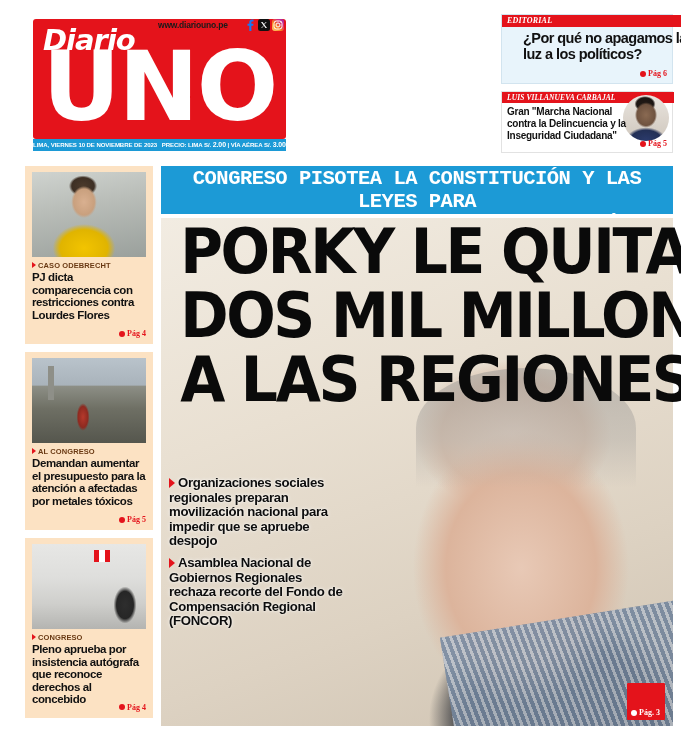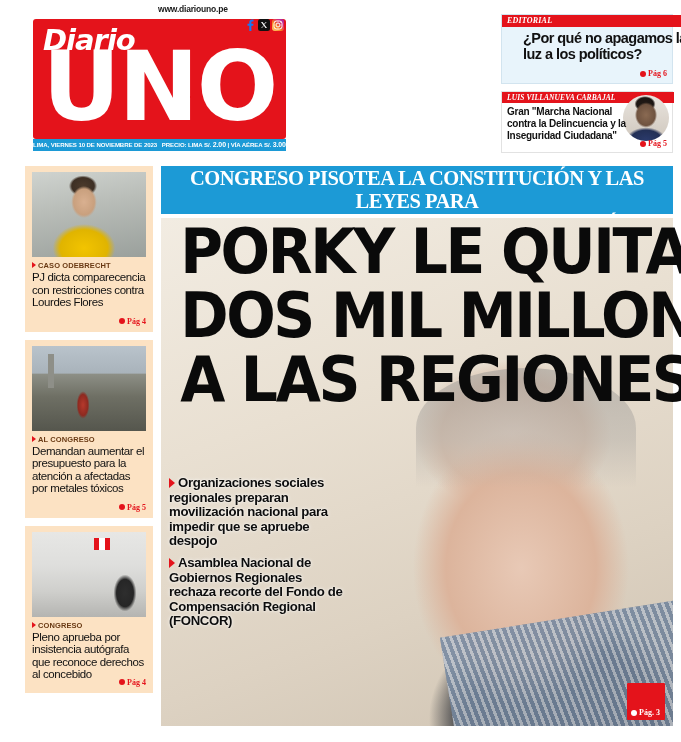--- a/index.html
+++ b/index.html
@@ -39,21 +39,21 @@
     width: 253px; height: 12px;
     background: #1C9AD6;
     color: #ffffff; font-size: 6.1px; font-weight: bold;
     line-height: 12px; text-align: center;
     letter-spacing: -0.1px; white-space: nowrap;
     overflow: hidden;
   }
   .dateline b { font-size: 7px; }
 
   .weburl {
-    position: absolute; left: 158px; top: 4px;
+    position: absolute; left: 158px; top: 20px;
     font-size: 8.5px; font-weight: bold; color: #1a1a1a;
     letter-spacing: -0.2px;
   }
   .soc { position: absolute; top: 19px; width: 12px; height: 12px; }
   .soc svg { display: block; }
   .soc-fb { left: 244px; }
   .soc-x  { left: 258px; }
   .soc-ig { left: 272px; }
 
   
@@ -171,21 +171,21 @@
   }
   .sb-kick .tri {
     display: inline-block; width: 0; height: 0;
     border-left: 4px solid #E4131B;
     border-top: 3.5px solid transparent;
     border-bottom: 3.5px solid transparent;
     margin-right: 2px; vertical-align: 0px;
   }
   .sb-head {
     margin-top: 1px; color: #111;
-    font-size: 11.5px; font-weight: normal; line-height: 12.5px;
+    font-size: 11.5px; font-weight: bold; line-height: 12.5px;
     letter-spacing: -0.4px;
   }
   .sb-pag { text-align: right; margin-top: 1px; }
   .sb-pag.overlap { margin-top: -10px; }
 
   
   .ph-lourdes {
     width: 114px; height: 85px;
     background:
       radial-gradient(ellipse 16px 20px at 52px 30px, #d9b090 0%, #c9a07e 65%, rgba(201,160,126,0) 80%),
@@ -228,21 +228,21 @@
 
   
   .main { position: absolute; left: 161px; top: 166px; width: 512px; height: 560px; }
 
   .banner {
     position: absolute; left: 0; top: 0; width: 512px; height: 48px;
     background: #1C9AD6; color: #ffffff;
     font-size: 20.5px; font-weight: bold; line-height: 23px;
     text-align: center; letter-spacing: -0.5px;
     padding-top: 1px;
-    font-family: Liberation Serif, serif;
+    font-family: Liberation Mono, monospace;
   }
 
   .bigphoto {
     position: absolute; left: 0; top: 52px; width: 512px; height: 508px;
     overflow: hidden;
     background:
       radial-gradient(ellipse 150px 190px at 360px 350px, #e8c9b6 0%, #dcb49c 50%, rgba(220,180,156,0) 72%),
       radial-gradient(ellipse 120px 92px at 352px 218px, #e6d2c3 0%, #d8bda9 60%, rgba(216,189,169,0) 82%),
       radial-gradient(ellipse 150px 120px at 400px 500px, #1d232e 0%, #171c25 62%, rgba(23,28,37,0) 88%),
       linear-gradient(160deg, #f2ece2 0%, #e9e0d2 35%, #ddd2c2 70%, #cfc3b2 100%);

